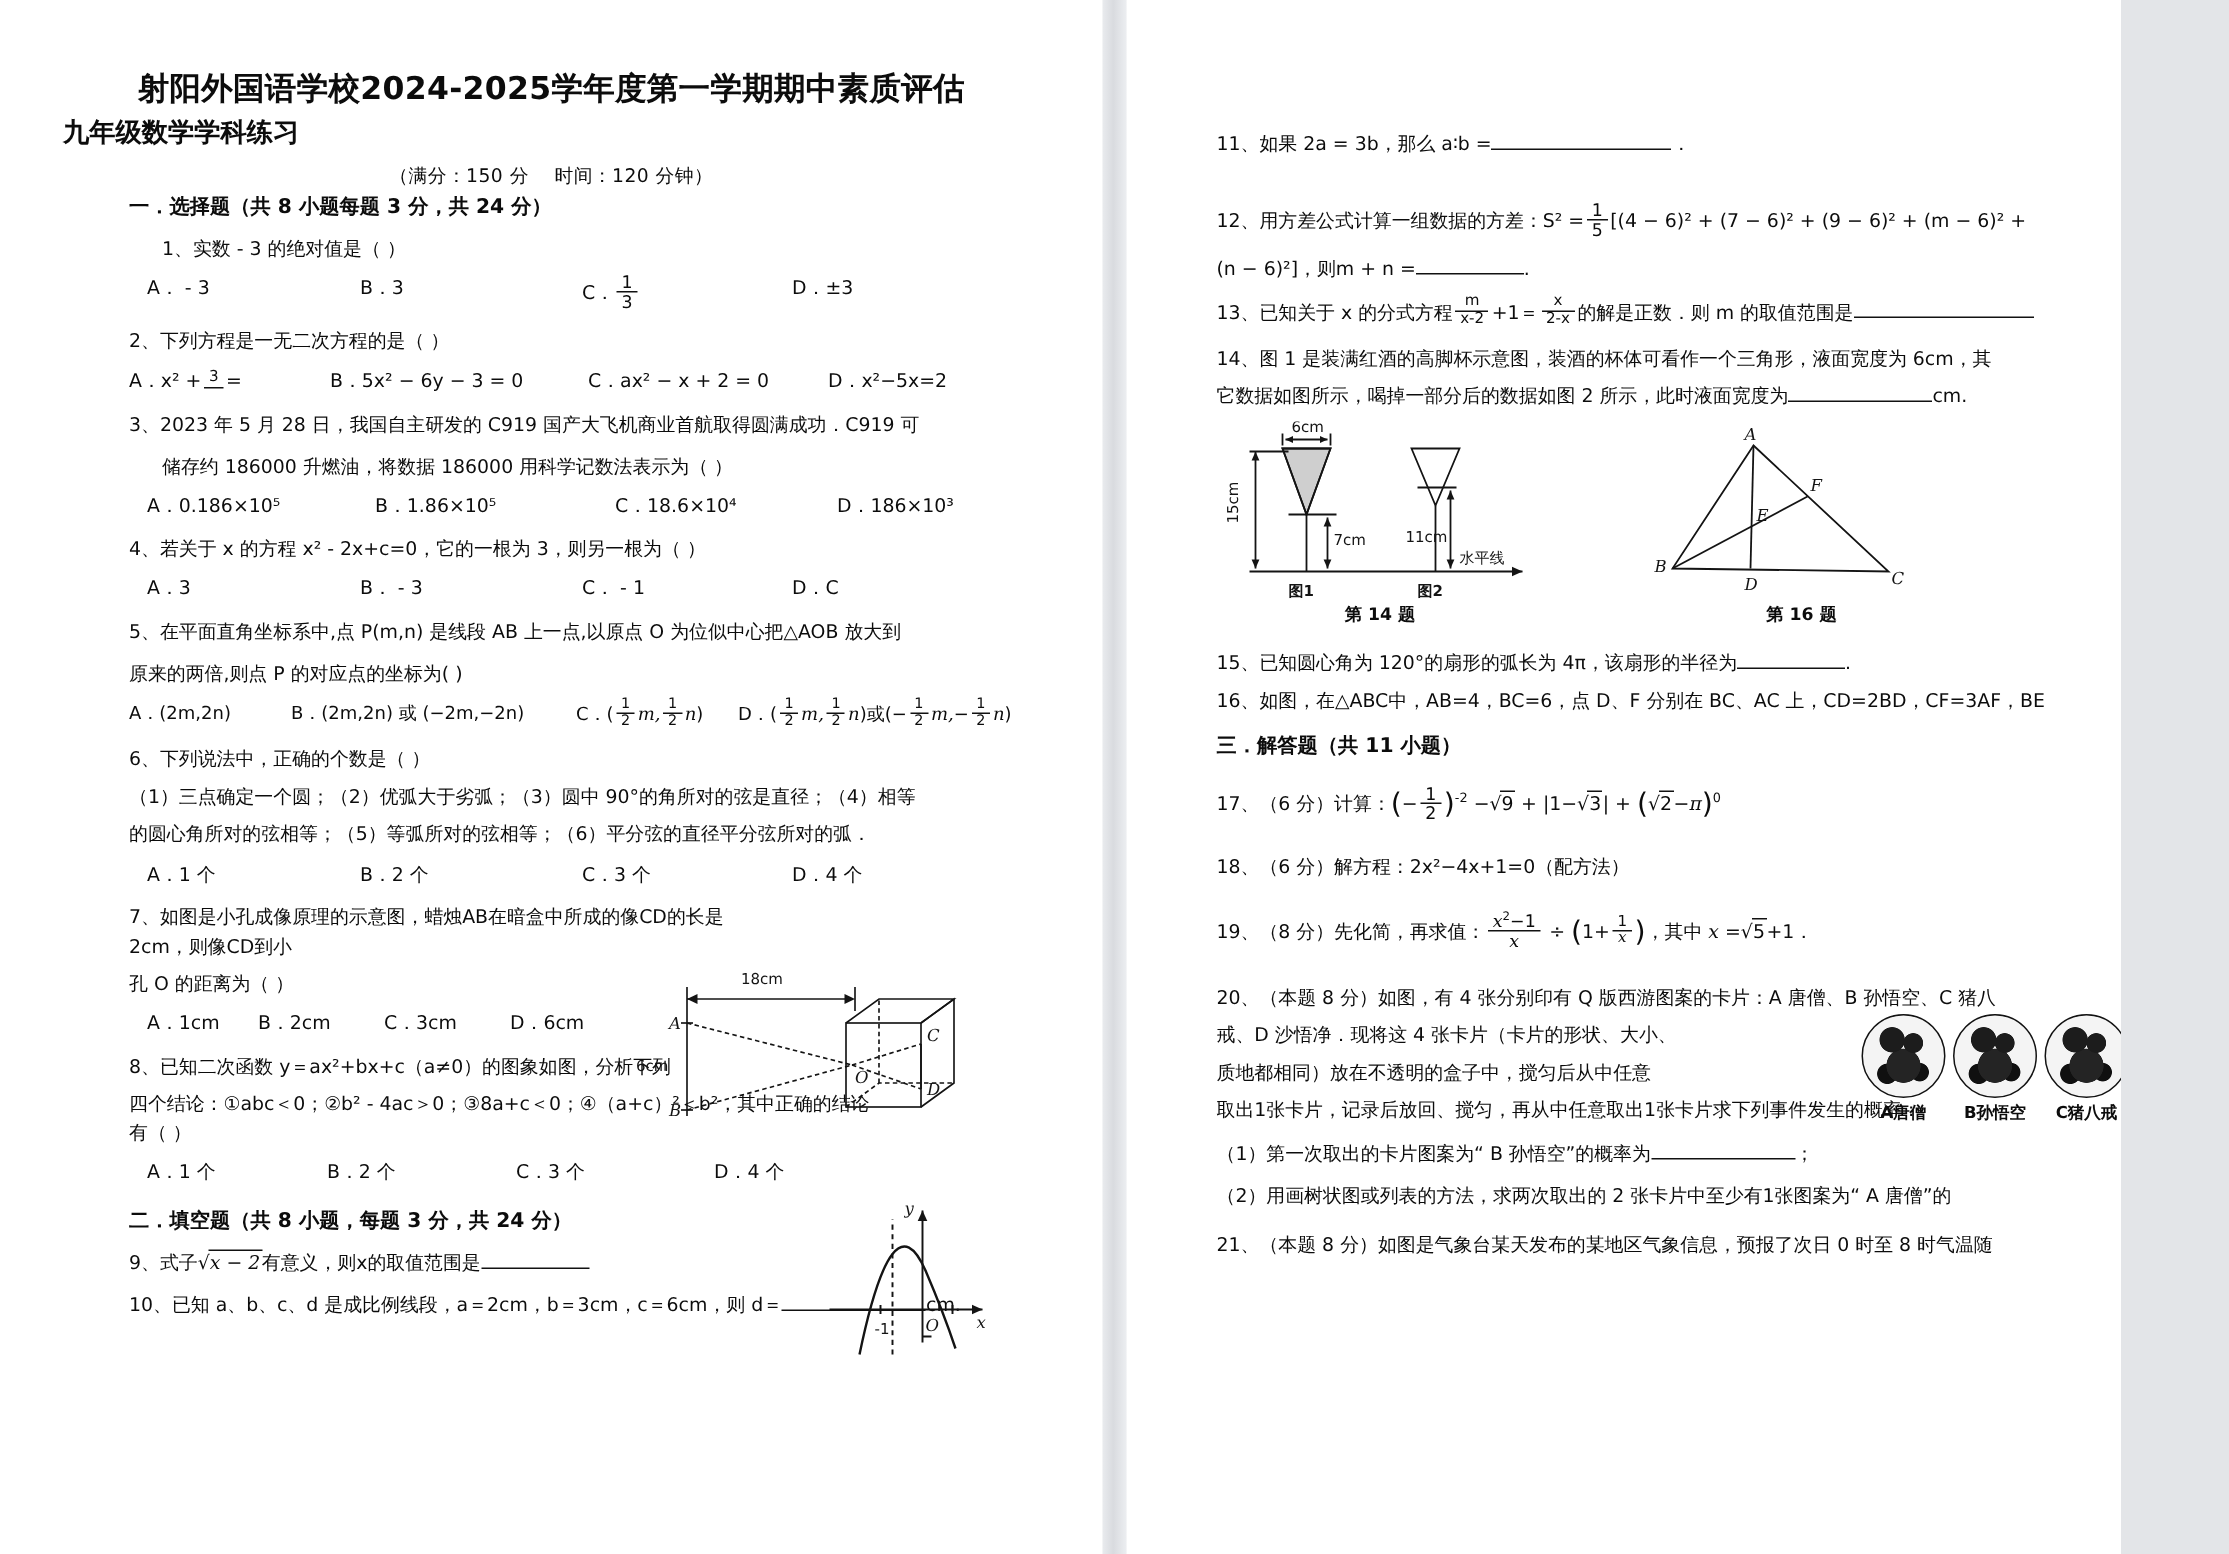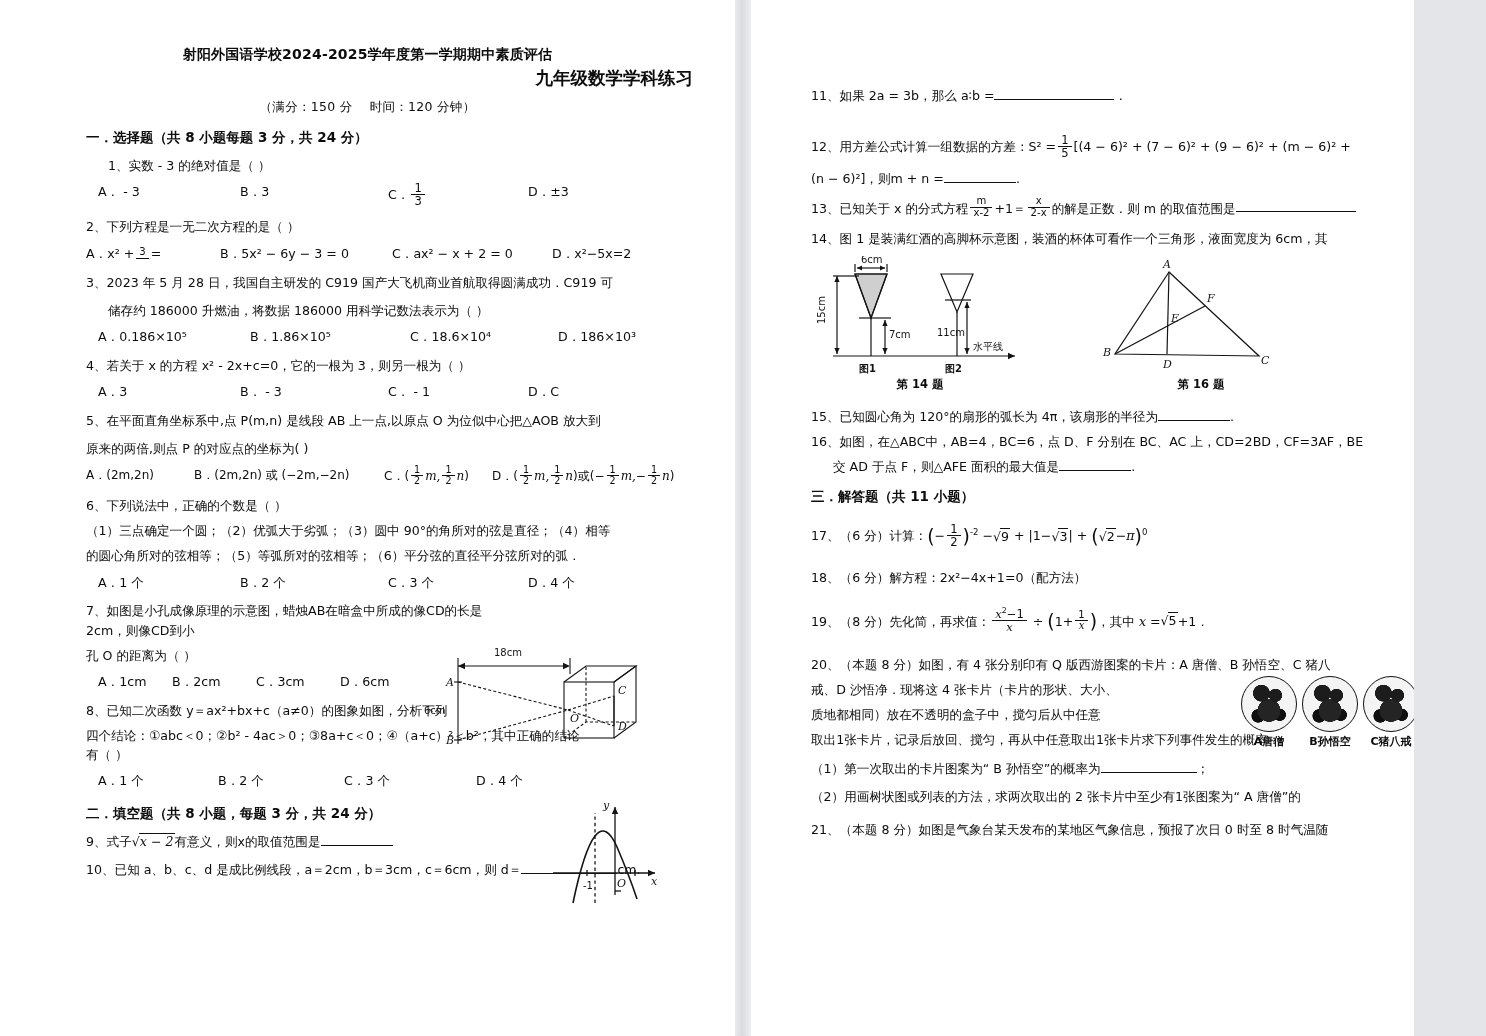--- a/index.html
+++ b/index.html
@@ -33,28 +33,28 @@
   .sheet {
     position: absolute;
     inset: 0;
     color: #0c0c0c;
     font-family: "DejaVu Sans", "Liberation Sans", sans-serif;
   }
 
   
   .title1 {
     text-align: center;
-    font-size: 14px;
+    font-size: 21px;
     font-weight: bold;
     letter-spacing: .2px;
     margin: 44px 42px 0 42px;
     line-height: 1.45;
   }
   .title2 {
-    text-align: right;
+    text-align: left;
     font-size: 17.5px;
     font-weight: bold;
     margin: 2px 42px 0 42px;
   }
   .subtitle {
     text-align: center;
     font-size: 12.5px;
     margin: 9px 42px 0 42px;
     letter-spacing: .3px;
   }
@@ -348,20 +348,23 @@
           <span>13、已知关于 x 的分式方程</span><span class="frac sm">
               <span class="num">m</span>
               <span class="den">x-2</span>
             </span><span>+1＝</span><span class="frac sm">
               <span class="num">x</span>
               <span class="den">2-x</span>
             </span><span>的解是正数．则 m 的取值范围是</span><span class="blank w2"></span>
         </div>
 
         <div class="q">14、图 1 是装满红酒的高脚杯示意图，装酒的杯体可看作一个三角形，液面宽度为 6cm，其</div>
+        <div class="q tight">
+          <span>它数据如图所示，喝掉一部分后的数据如图 2 所示，此时液面宽度为</span><span class="blank w1"></span><span>cm.</span>
+        </div>
 
         <div style="height:150px; position:relative;">
 
           <div style="position:absolute; left:4px; top:8px;">
             <svg width="210" height="120" viewBox="0 0 210 120">
               <g class="stroke" stroke-width="1.2">
                 <line x1="18" y1="100" x2="200" y2="100"></line>
                 <path d="M200 100 l-7 -3.2 v6.4 z" fill="#141414" stroke="none"></path>
 
                 <path d="M40 18 L72 18 L56 62 Z" fill="#cfcfcf"></path>
@@ -415,23 +418,20 @@
             </svg>
             <div class="cap" style="width:200px; margin-top:1px">第 16 题</div>
           </div>
         </div>
 
         <div class="q">
           <span>15、已知圆心角为 120°的扇形的弧长为 4π，该扇形的半径为</span><span class="blank w3"></span><span>.</span>
         </div>
 
         <div class="q tight">16、如图，在△ABC中，AB=4，BC=6，点 D、F 分别在 BC、AC 上，CD=2BD，CF=3AF，BE</div>
-        <div class="q tight ind">
-          <span>交 AD 于点 F，则△AFE 面积的最大值是</span><span class="blank w3"></span><span>.</span>
-        </div>
 
         <div class="section-head" style="margin-top:12px">三．解答题（共 11 小题）</div>
 
         <div class="q" style="margin-top:18px">
           <span>17、（6 分）计算：</span><span class="paren-big">(</span>−<span class="frac">
               <span class="num">1</span>
               <span class="den">2</span>
             </span><span class="paren-big">)</span><span class="sup">-2</span> −<span class="sqrt">√<span class="rad">9</span></span> + |1−<span class="sqrt">√<span class="rad">3</span></span>| + <span class="paren-big">(</span><span class="sqrt">√<span class="rad">2</span></span>−<i class="v">π</i><span class="paren-big">)</span><span class="sup">0</span>
         </div>
 

